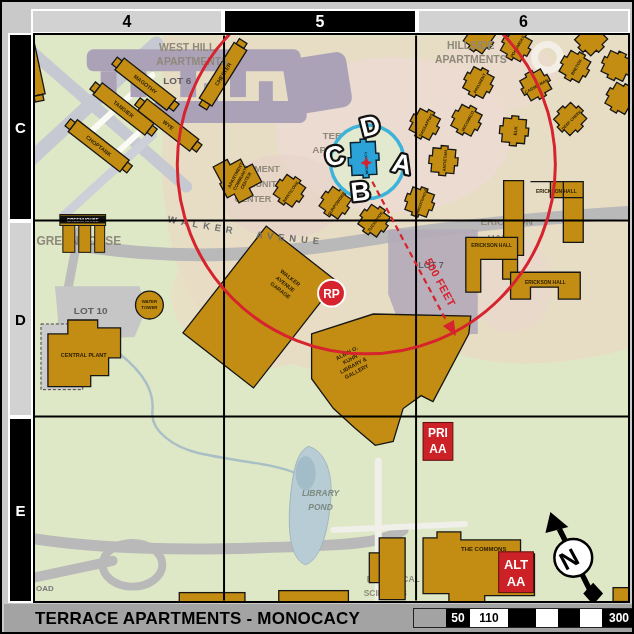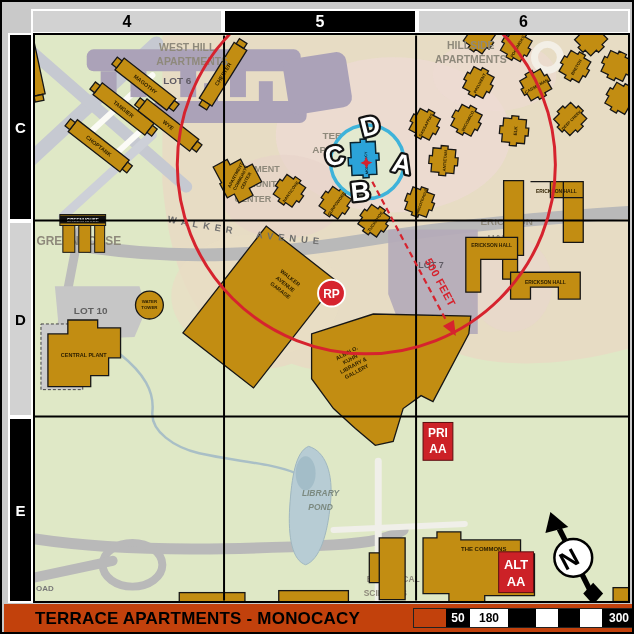--- a/index.html
+++ b/index.html
@@ -10,21 +10,21 @@
   .col-cell{border:2px solid #fff;display:flex;align-items:center;justify-content:center;
             font-weight:800;font-size:16px;}
   .col-light{background:#d2d2d2;color:#000;}
   .col-dark{background:#000;color:#fff;}
   .row-header{position:absolute;top:31px;left:6px;width:25px;height:570px;display:flex;flex-direction:column;}
   .row-cell{border:2px solid #fff;display:flex;align-items:center;justify-content:center;
             font-weight:800;font-size:15px;}
   .row-dark{background:#000;color:#fff;}
   .row-light{background:#d2d2d2;color:#000;}
   .map-wrap{position:absolute;top:31px;left:31px;width:597px;height:570px;border:2px solid #000;background:#dfe8c6;}
-  .footer{position:absolute;top:602px;left:2px;width:630px;height:30px;background:#c2410c;}
+  .footer{position:absolute;top:602px;left:2px;width:630px;height:30px;background:#a3a3a3;}
   .footer-title{position:absolute;left:31px;top:5px;font-size:17px;font-weight:800;color:#000;letter-spacing:.2px;}
   .scalebar{position:absolute;left:409px;top:4px;height:20px;display:flex;border:1px solid #222;padding-left:32px;}
   .sb{height:100%;display:flex;align-items:center;justify-content:center;
       font-size:12px;font-weight:700;}
   .sb-b{background:#000;color:#fff;}
   .sb-w{background:#fff;color:#000;}
   text{font-family:"Liberation Sans",sans-serif;}
   .bld{fill:#c28d12;stroke:#161616;stroke-width:1.3;}
   .bld-nostroke{fill:#c28d12;stroke:#161616;stroke-width:1;}
   .bldlbl{fill:#2e2000;font-weight:700;}
@@ -357,21 +357,21 @@
         <text transform="translate(541,534) rotate(-28)" font-size="25" font-weight="900" fill="#000" text-anchor="middle">N</text>
       </g>
     </g>
   </svg>
   </div>
 
   <div class="footer">
     <div class="footer-title">TERRACE APARTMENTS - MONOCACY</div>
     <div class="scalebar">
       <div class="sb sb-b" style="width:24px">50</div>
-      <div class="sb sb-w" style="width:38px">180</div>
+      <div class="sb sb-w" style="width:38px">110</div>
       <div class="sb sb-b" style="width:28px"></div>
       <div class="sb sb-w" style="width:22px"></div>
       <div class="sb sb-b" style="width:22px"></div>
       <div class="sb sb-w" style="width:22px"></div>
       <div class="sb sb-b" style="width:34px">300</div>
     </div>
   </div>
 
 </div>
 

